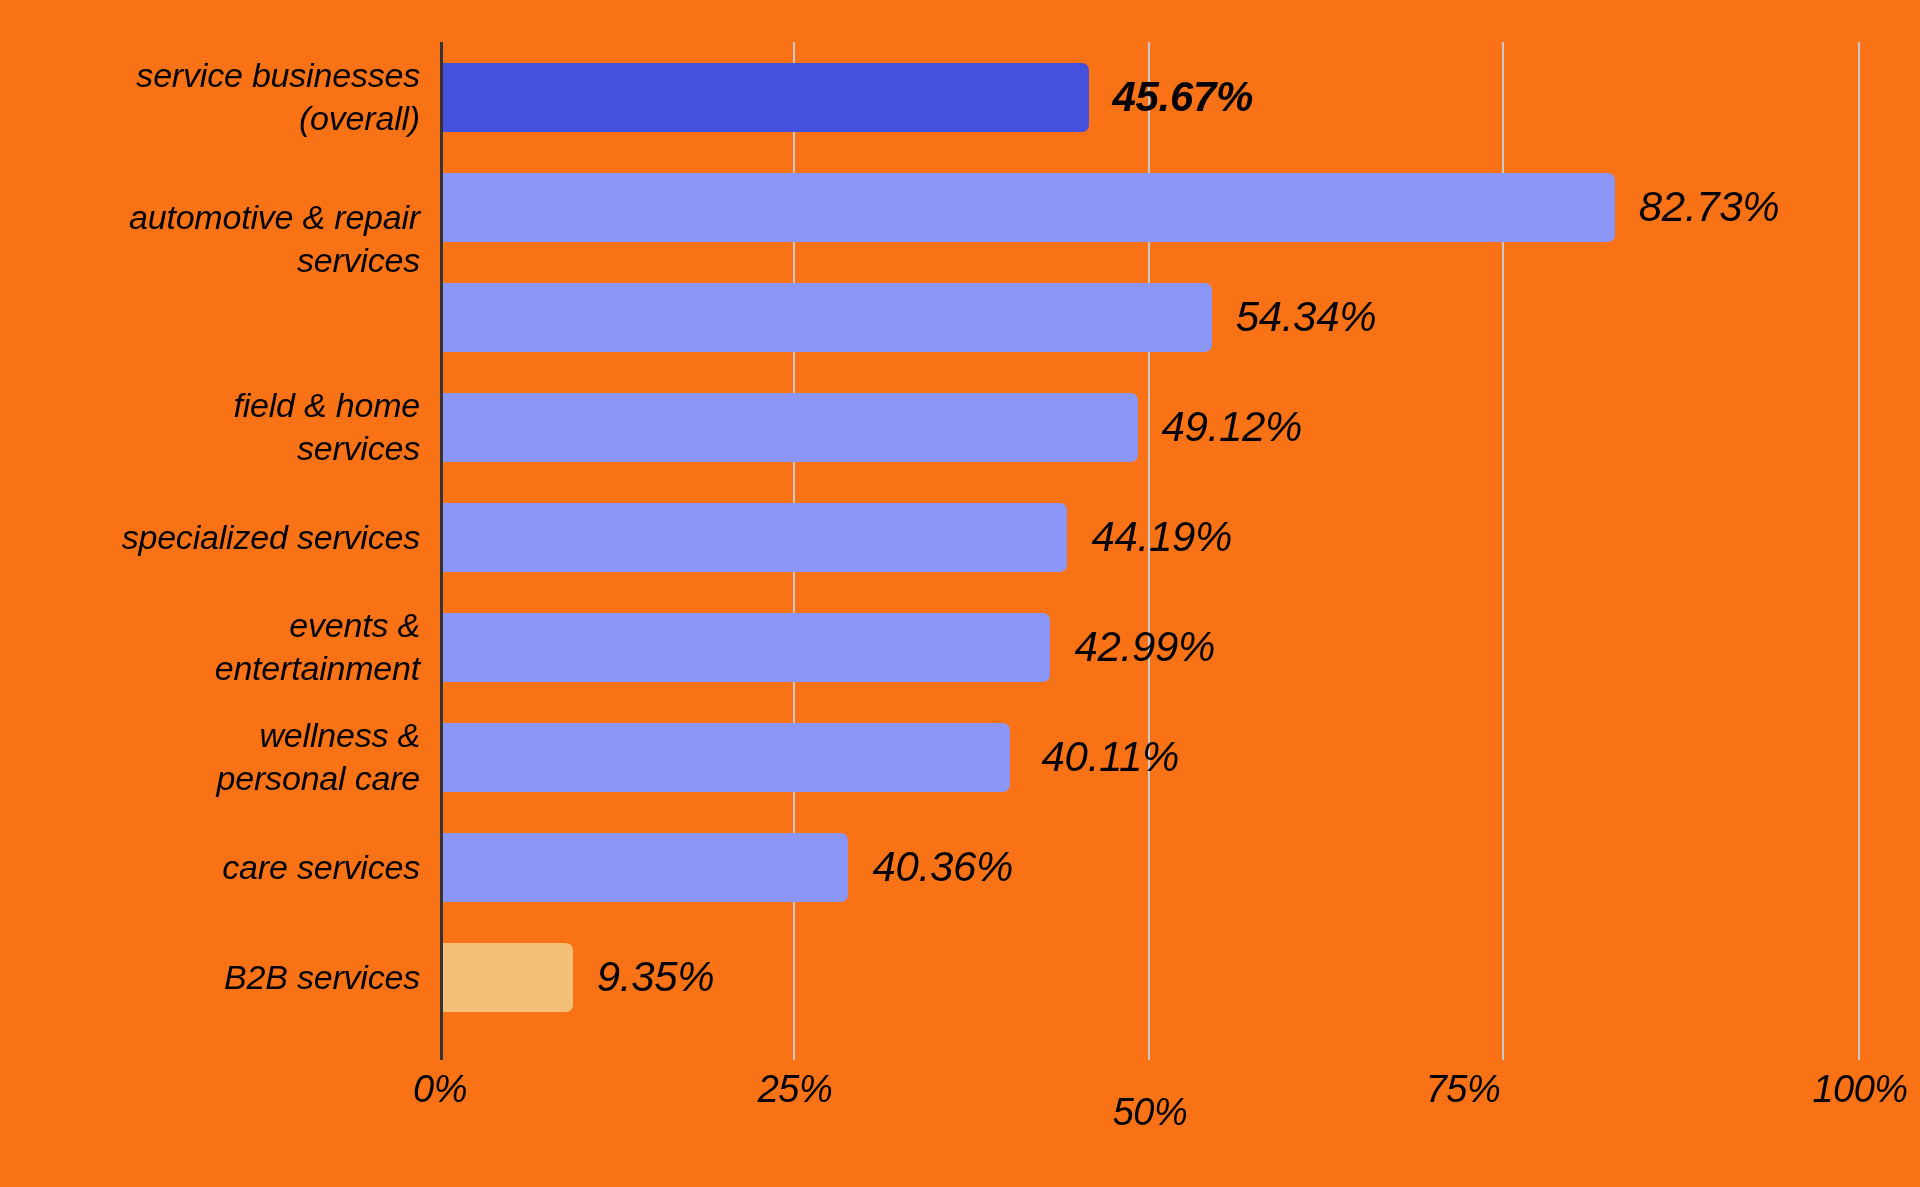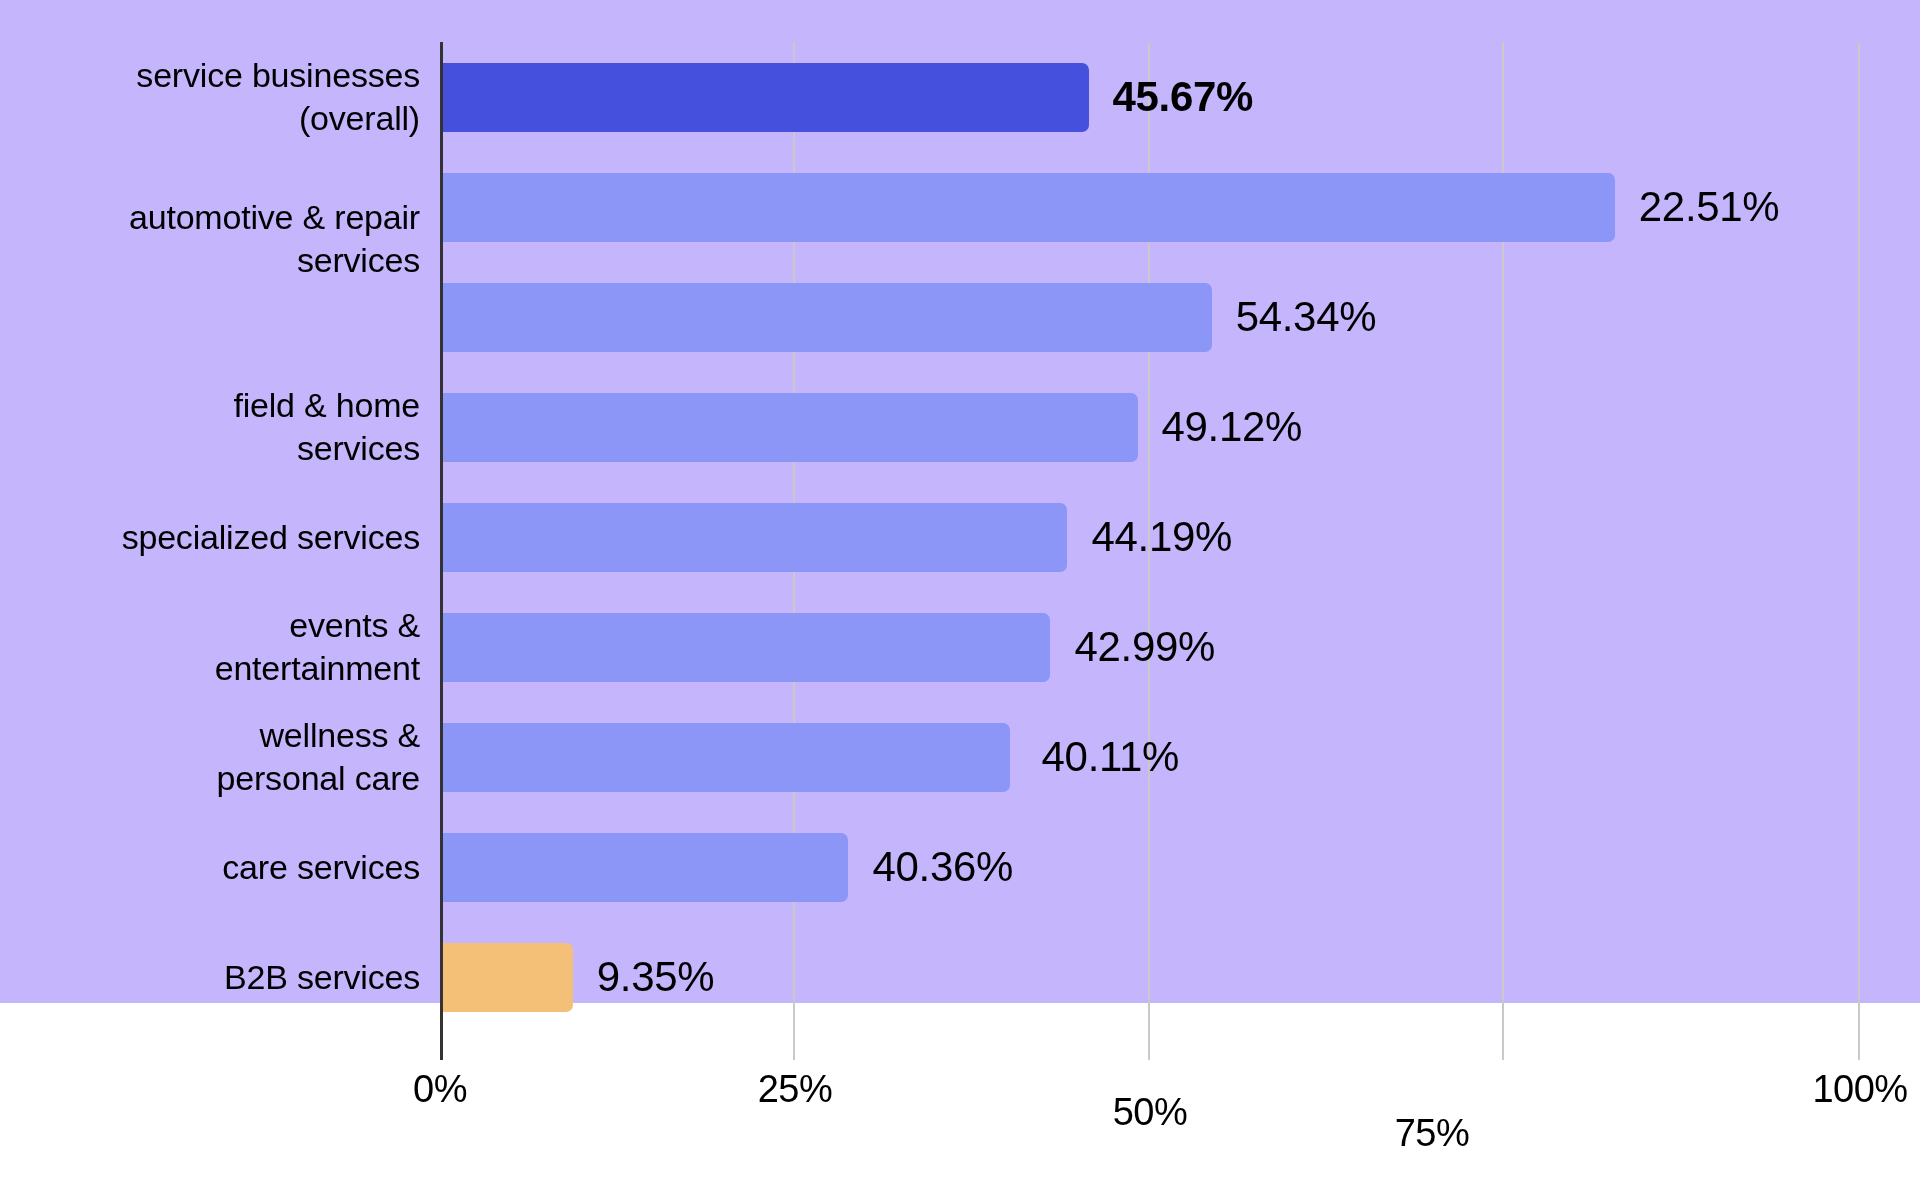--- a/index.html
+++ b/index.html
@@ -11,22 +11,23 @@
     width: 1920px;
     height: 1187px;
     font-family: "Liberation Sans", sans-serif;
     color: #000000;
     overflow: hidden;
   }
 
   #chart-root {
     position: relative;
     width: 1920px;
-    height: 1003px;
-    background: #c4b5fd;
+    height: 1187px;
+    background: #f97316;
+    font-style: italic;
   }
 
   
   
   .plot-area {
     position: absolute;
     left: 440px;
     top: 42px;
     width: 1420px;
     height: 1018px;
@@ -131,21 +132,21 @@
       <div class="row" style="top: 0px; height: 110px;">
         <div class="cat-label" style="top: 50%; transform: translateY(-50%);">service businesses
 (overall)</div>
         <div class="bar" style="width: 648.514px; height: 69px; top: 20.5px; background: rgb(69, 80, 221);"></div>
         <div class="value-label bold" style="left: 1112.51px; top: 50%; transform: translateY(-50%);">45.67%</div>
       </div>
       <div class="row" style="top: 110px; height: 110px;">
         <div class="cat-label" style="top: 50%; transform: translateY(-50%); margin-top: 32px;">automotive &amp; repair
 services</div>
         <div class="bar" style="width: 1174.77px; height: 69px; top: 20.5px; background: rgb(139, 150, 247);"></div>
-        <div class="value-label" style="left: 1638.77px; top: 50%; transform: translateY(-50%);">22.51%</div>
+        <div class="value-label" style="left: 1638.77px; top: 50%; transform: translateY(-50%);">82.73%</div>
       </div>
       <div class="row" style="top: 220px; height: 110px;">
         <div class="bar" style="width: 771.628px; height: 69px; top: 20.5px; background: rgb(139, 150, 247);"></div>
         <div class="value-label" style="left: 1235.63px; top: 50%; transform: translateY(-50%);">54.34%</div>
       </div>
       <div class="row" style="top: 330px; height: 110px;">
         <div class="cat-label" style="top: 50%; transform: translateY(-50%);">field &amp; home
 services</div>
         <div class="bar" style="width: 697.504px; height: 69px; top: 20.5px; background: rgb(139, 150, 247);"></div>
         <div class="value-label" style="left: 1161.5px; top: 50%; transform: translateY(-50%);">49.12%</div>
@@ -176,17 +177,17 @@
         <div class="cat-label" style="top: 50%; transform: translateY(-50%);">B2B services</div>
         <div class="bar" style="width: 132.77px; height: 69px; top: 20.5px; background: rgb(244, 192, 119);"></div>
         <div class="value-label" style="left: 596.77px; top: 50%; transform: translateY(-50%);">9.35%</div>
       </div>
     </div>
 
   <div class="tick-labels" id="tick-labels">
       <div class="tick-label" style="left: 440px;">0%</div>
       <div class="tick-label" style="left: 795px;">25%</div>
       <div class="tick-label" style="left: 1150px; margin-top: 23px;">50%</div>
-      <div class="tick-label" style="left: 1432px; margin-top: 44px;">75%</div>
+      <div class="tick-label" style="left: 1463px;">75%</div>
       <div class="tick-label" style="left: 1860px;">100%</div>
     </div>
 
 </div>
 
 </body></html>

